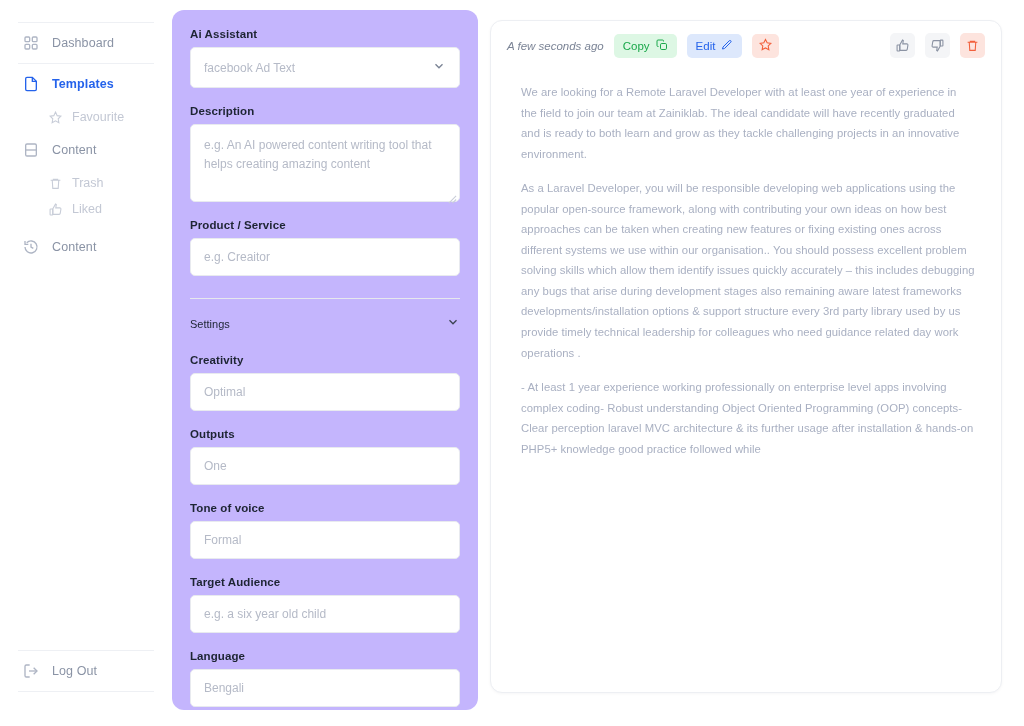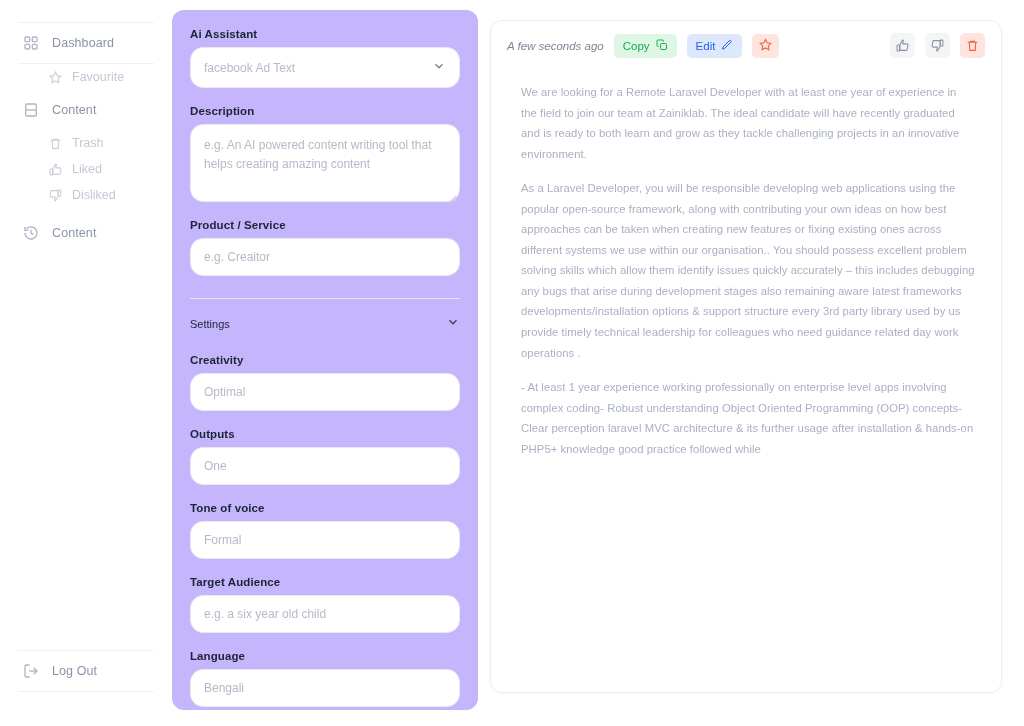--- a/index.html
+++ b/index.html
@@ -77,21 +77,21 @@
     font-weight: bold;
     color: #1d2433;
     margin: 0 0 7px 0;
     letter-spacing: .1px;
   }
   .fld-label.sp { margin-top: 17px; }
   .input, .select, .textarea {
     width: 100%;
     background: #ffffff;
     border: 1px solid #e8eaef;
-    border-radius: 13px;
+    border-radius: 5px;
     font-size: 12px;
     color: #b5bac7;
     padding: 11px 13px;
     font-family: "Liberation Sans", sans-serif;
   }
   .select {
     display: flex; align-items: center; justify-content: space-between;
     cursor: pointer;
   }
   .textarea {
@@ -185,20 +185,29 @@
               <rect x="14" y="3" width="7" height="7" rx="1.5"></rect>
             <rect x="3" y="14" width="7" height="7" rx="1.5"></rect>
               <rect x="14" y="14" width="7" height="7" rx="1.5"></rect>
           </svg>
         </span>
         <span>Dashboard</span>
       </div>
 
       <div class="sb-divider"></div>
 
+      <div class="nav-item active">
+        <span class="icon">
+          <svg width="16" height="16" viewBox="0 0 24 24" fill="none" stroke="#2563eb" stroke-width="2">
+            <path d="M14 2H6a2 2 0 0 0-2 2v16a2 2 0 0 0 2 2h12a2 2 0 0 0 2-2V8z"></path>
+            <path d="M14 2v6h6"></path>
+          </svg>
+        </span>
+        <span>Templates</span>
+      </div>
 
       <div class="nav-sub">
         <span class="icon">
           <svg width="13" height="13" viewBox="0 0 24 24" fill="none" stroke="#c8cdd8" stroke-width="2">
             <polygon points="12 2 15.1 8.6 22 9.5 17 14.4 18.2 21.5 12 18.1 5.8 21.5 7 14.4 2 9.5 8.9 8.6 12 2"></polygon>
           </svg>
         </span>
         <span>Favourite</span>
       </div>
 
@@ -224,29 +233,20 @@
       <div class="nav-sub">
         <span class="icon">
           <svg width="13" height="13" viewBox="0 0 24 24" fill="none" stroke="#c8cdd8" stroke-width="2">
             <path d="M7 22V11l5-9 1.5 1 -1 6H20a2 2 0 0 1 2 2.3l-1.3 8A2 2 0 0 1 18.7 21H7z"></path>
             <rect x="2" y="11" width="5" height="11" rx="1"></rect>
           </svg>
         </span>
         <span>Liked</span>
       </div>
 
-      <div class="nav-sub">
-        <span class="icon">
-          <svg width="13" height="13" viewBox="0 0 24 24" fill="none" stroke="#c8cdd8" stroke-width="2">
-            <path d="M17 2v11l-5 9-1.5-1 1-6H4a2 2 0 0 1-2-2.3l1.3-8A2 2 0 0 1 5.3 3H17z"></path>
-            <rect x="17" y="2" width="5" height="11" rx="1"></rect>
-          </svg>
-        </span>
-        <span>Disliked</span>
-      </div>
 
       <div class="nav-item" style="padding-top:16px;">
         <span class="icon">
           <svg width="16" height="16" viewBox="0 0 24 24" fill="none" stroke="#aeb5c4" stroke-width="2">
             <path d="M3 12a9 9 0 1 0 2.6-6.4"></path>
               <path d="M3 3v5h5"></path>
               <path d="M12 7v5l3.5 2"></path>
           </svg>
         </span>
         <span>Content</span>

